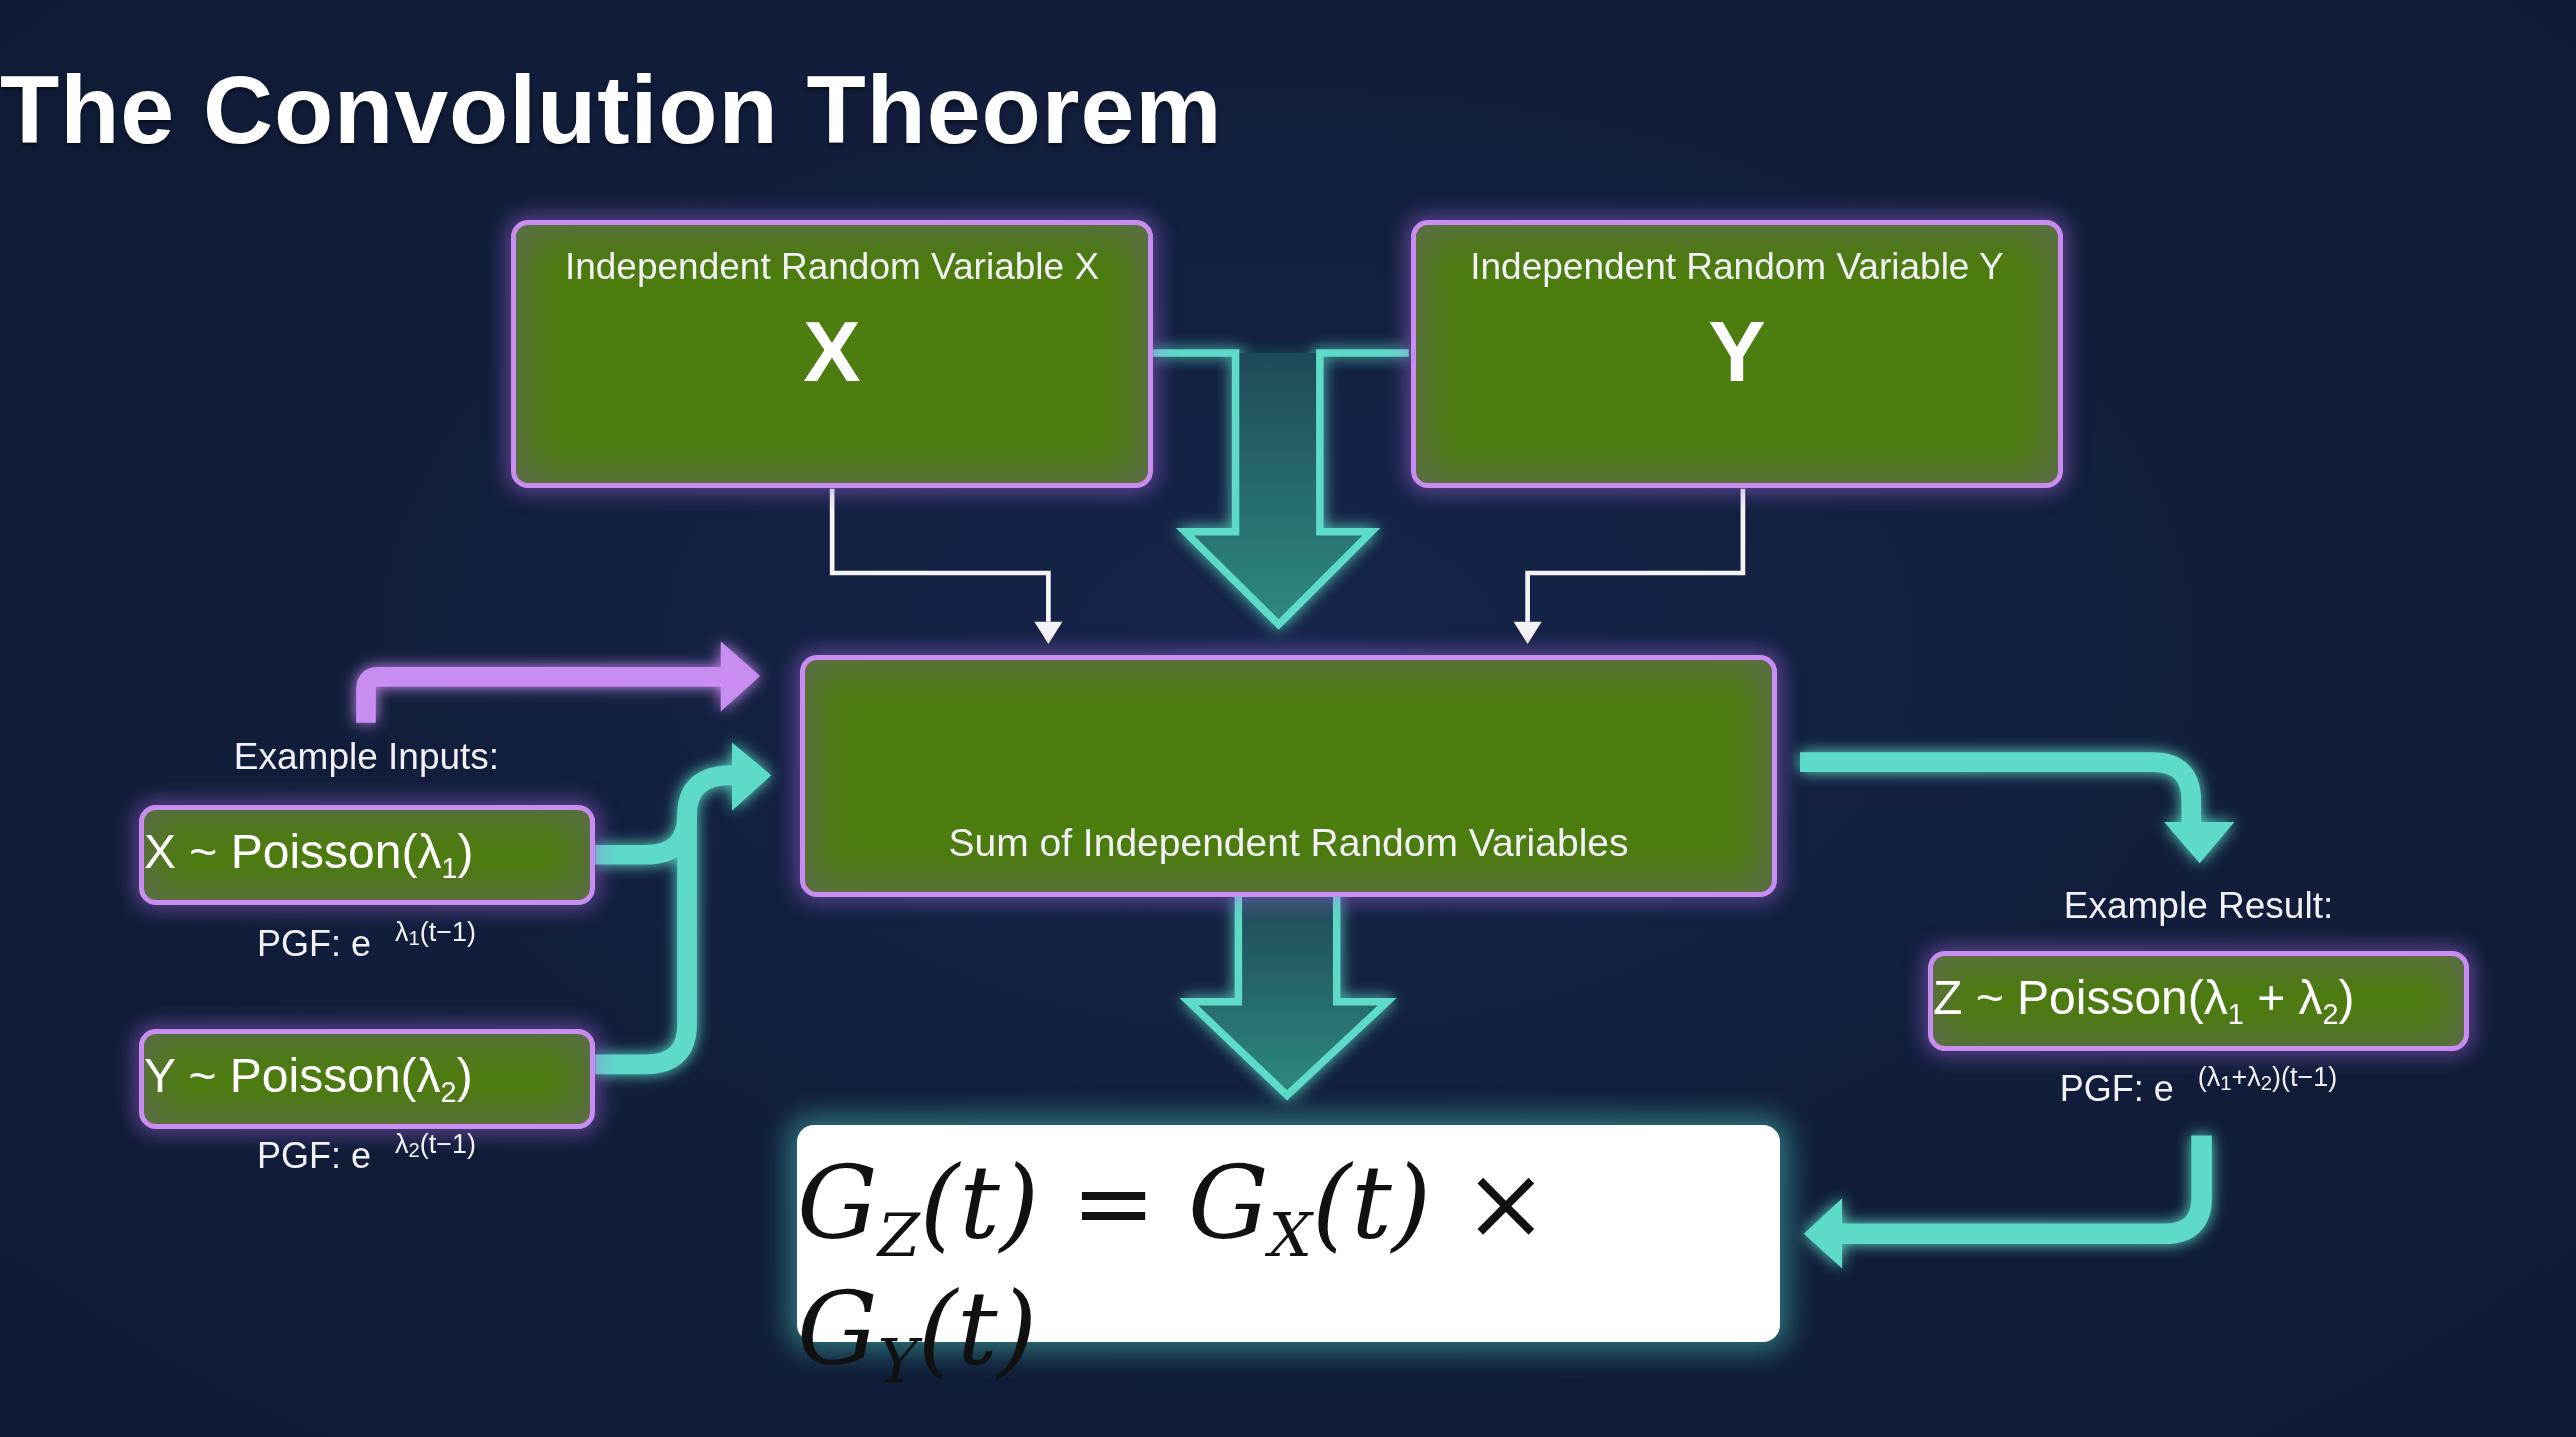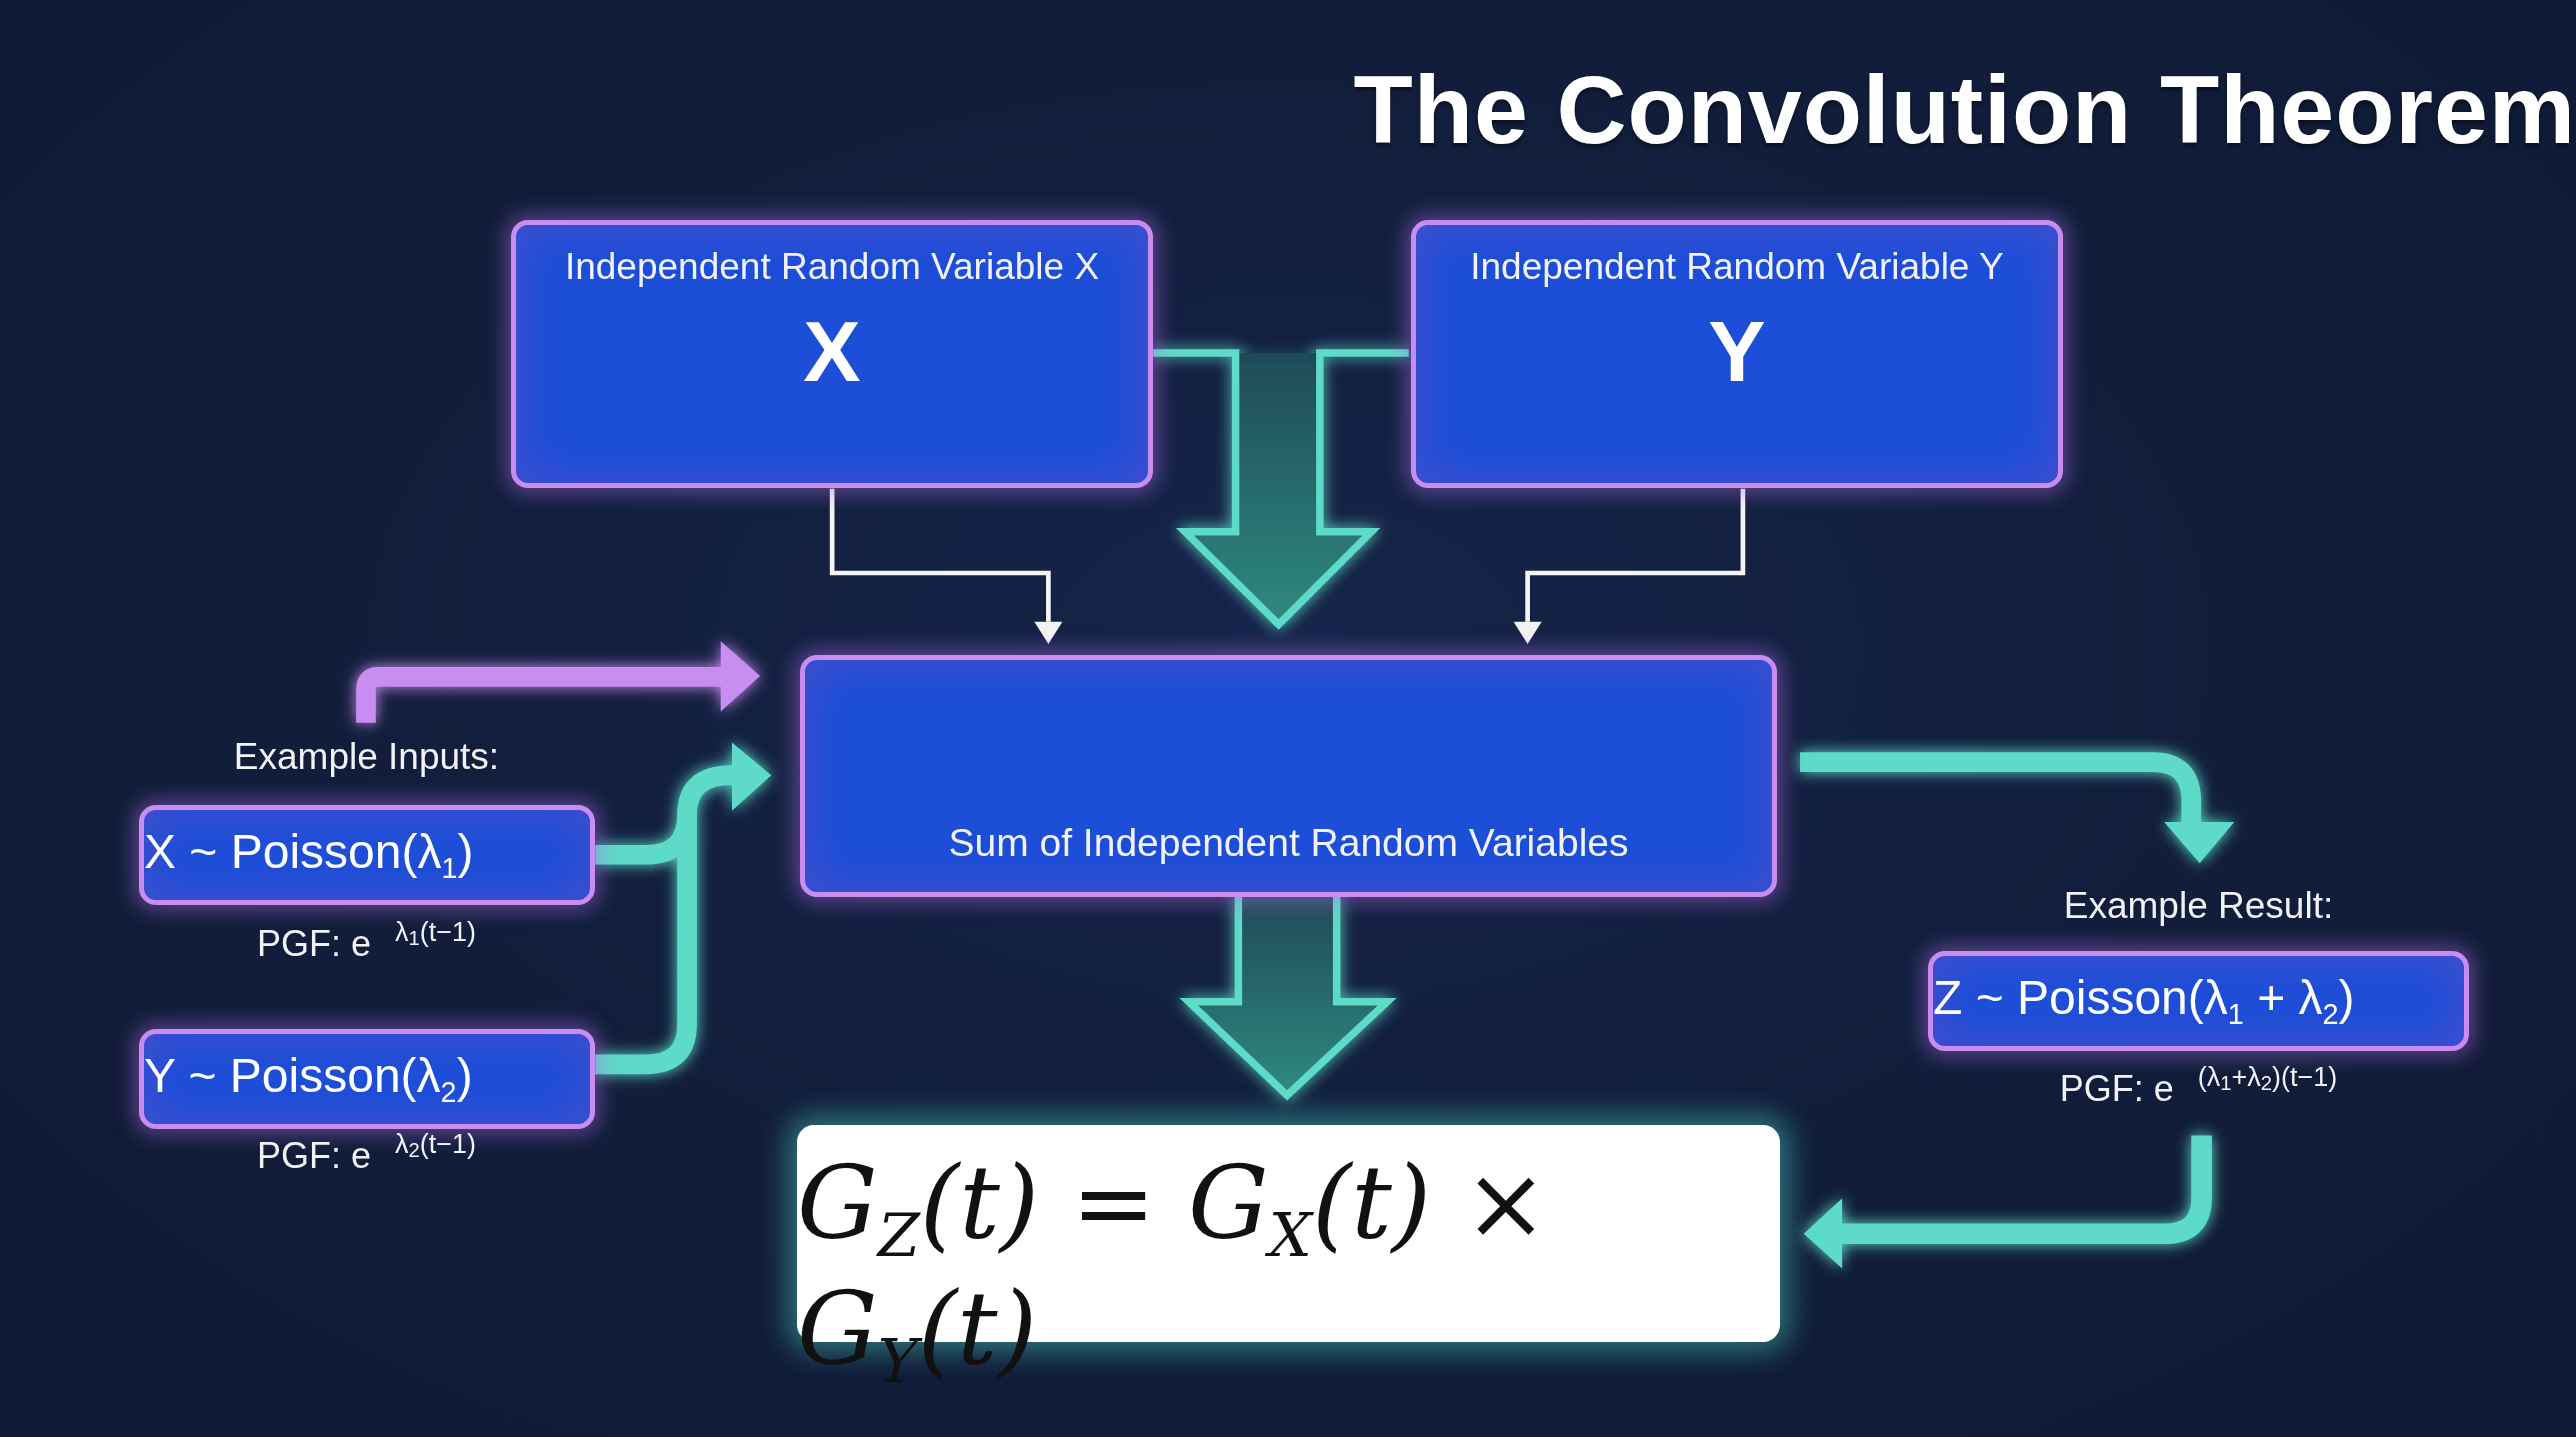--- a/index.html
+++ b/index.html
@@ -4,28 +4,28 @@
 <style>
   html, body { margin:0; padding:0; }
   body {
     width:2576px; height:1438px; overflow:hidden; position:relative;
     background: radial-gradient(ellipse at 50% 45%, #15244a 0%, #111d3a 55%, #0f1a34 100%);
     font-family: "Liberation Sans", "DejaVu Sans", sans-serif;
     color:#f4f4f8;
   }
   #diagram-svg { position:absolute; left:0; top:0; width:2576px; height:1438px; }
   .title {
-    position:absolute; left:0; width:2576px; top:54px; text-align:right;
+    position:absolute; left:0; width:2576px; top:54px; text-align:left;
     font-size:97px; font-weight:700; letter-spacing:0.9px; color:#ffffff;
     text-shadow: 0 2.8px 3.7px rgba(0,0,0,0.45);
   }
   .pbox {
     position:absolute; box-sizing:border-box;
     border:5.6px solid #c98cf0; border-radius:17px;
-    background: #1d4ed8;
+    background: #4d7c0f;
     box-shadow: 0 0 20.6px 5.6px rgba(170,110,230,0.45), inset 0 0 37px 9.4px rgba(120,80,190,0.35);
   }
   .rv-box { text-align:center; }
   .rv-heading { position:absolute; left:0; right:0; top:20.6px; font-size:37px; color:#f2f2f6; }
   .rv-letter { position:absolute; left:0; right:0; top:77px; font-size:86px; font-weight:700; color:#ffffff; }
   .rv-pgf { position:absolute; left:0; right:0; top:183px; font-size:39px; color:#f2f2f6; }
   .math { font-family:"DejaVu Serif","Liberation Serif",serif; font-style:italic; }
   .math sub { font-size:0.65em; vertical-align:-0.3em; }
   .center-box { text-align:center; }
   .eq-main { position:absolute; left:0; right:0; top:32px; font-size:116px; font-weight:700; color:#fff; letter-spacing:5.6px; }

